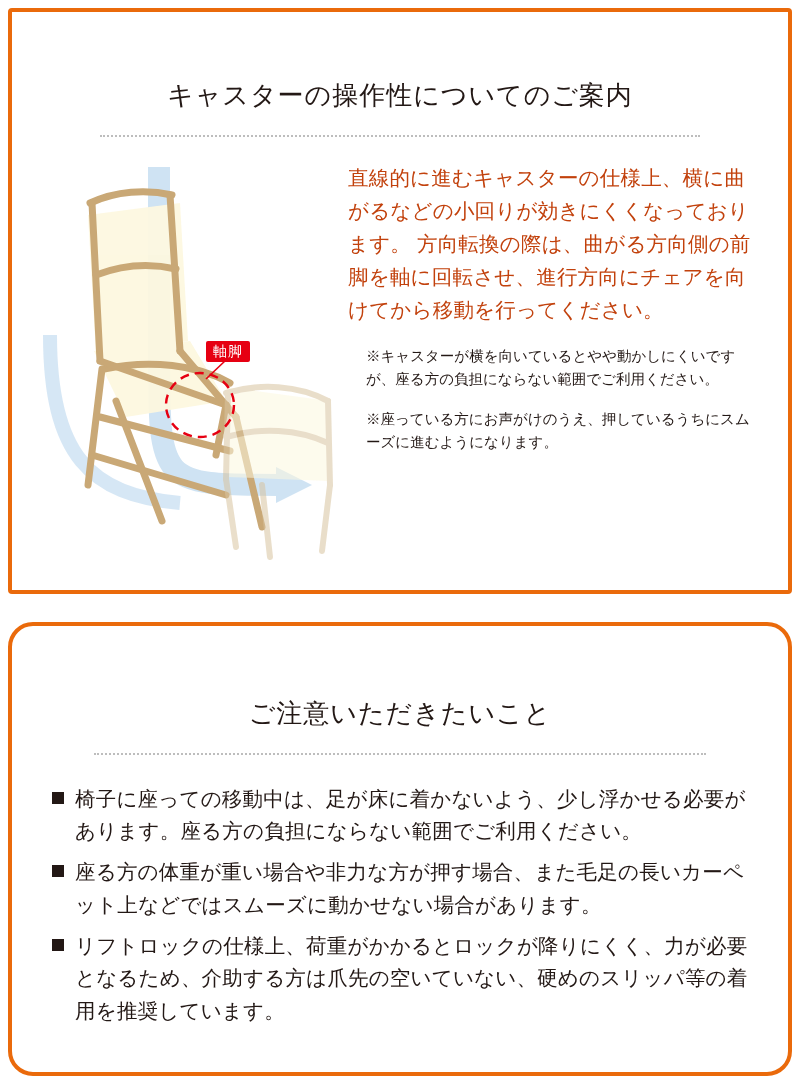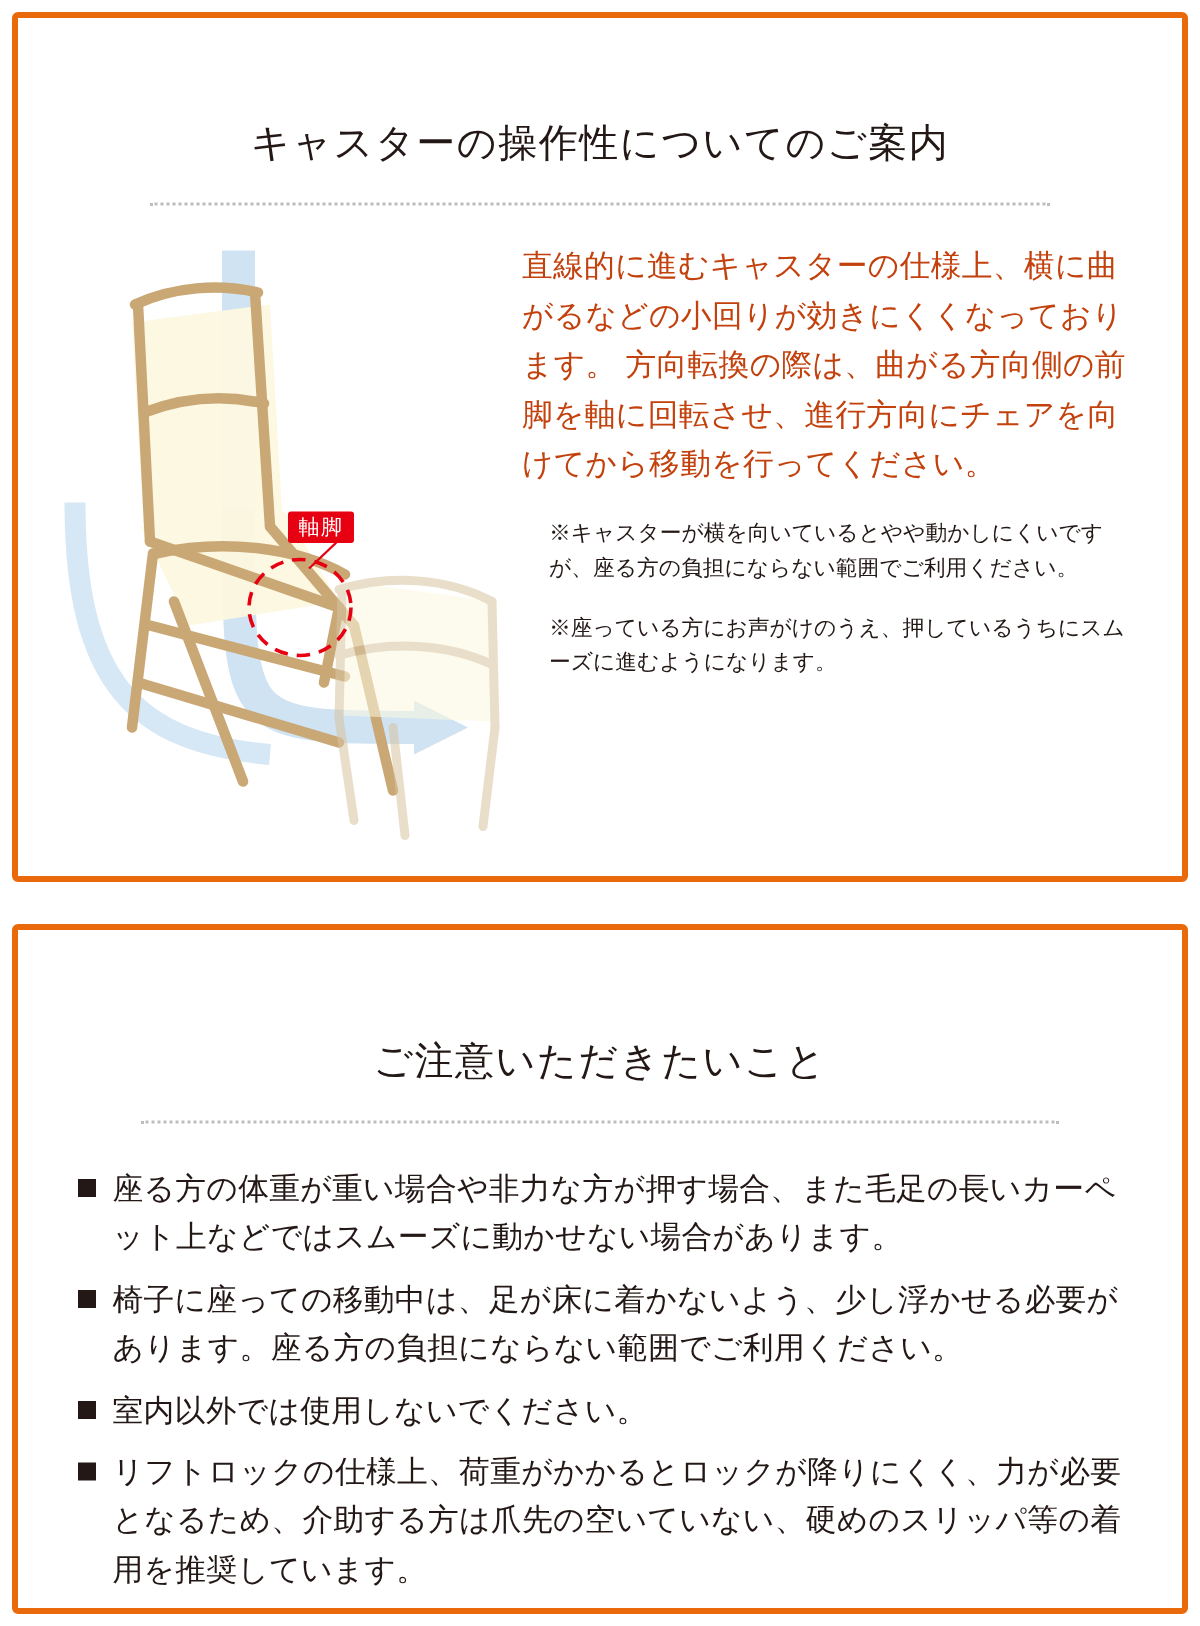--- a/index.html
+++ b/index.html
@@ -25,21 +25,21 @@
     gap: 28px;
   }
   .panel {
     border: 4px solid #ea6a0b;
     border-radius: 4px;
     box-sizing: border-box;
     background: #fff;
     position: relative;
   }
   .panel-1 { height: 586px; }
-  .panel-2 { flex: 1; }
+  .panel-2 { flex: 1; border-radius: 25px; }
 
   .panel-title {
     text-align: center;
     font-size: 26px;
     letter-spacing: 1px;
     color: #231815;
     padding-top: 44px;
     font-weight: 400;
   }
   .panel-2 .panel-title { padding-top: 48px; }
@@ -84,21 +84,21 @@
     color: #231815;
     text-indent: 0;
   }
   .note + .note { margin-top: 16px; }
 
   
   .fig-svg { position: absolute; left: 0; top: 0; }
 
   .label-box {
     position: absolute;
-    left: 162px;
+    left: 176px;
     top: 186px;
     background: #e60012;
     color: #ffffff;
     font-size: 14px;
     padding: 3px 7px 4px 7px;
     border-radius: 2px;
     letter-spacing: 1px;
     line-height: 1;
     white-space: nowrap;
   }
@@ -213,29 +213,25 @@
     </div>
   </section>
 
   <section class="panel panel-2">
     <h2 class="panel-title">ご注意いただきたいこと</h2>
     <div class="divider"></div>
 
     <div class="p2-body">
       <div class="bullet-row">
         <span class="bullet-mark"></span>
-        <span class="bullet-text">座る方の体重が重い場合や非力な方が押す場合、また毛足の長いカーペット上などではスムーズに動かせない場合があります。</span>
+        <span class="bullet-text">椅子に座っての移動中は、足が床に着かないよう、少し浮かせる必要があります。座る方の負担にならない範囲でご利用ください。</span>
       </div>
       <div class="bullet-row">
         <span class="bullet-mark"></span>
-        <span class="bullet-text">椅子に座っての移動中は、足が床に着かないよう、少し浮かせる必要があります。座る方の負担にならない範囲でご利用ください。</span>
-      </div>
-      <div class="bullet-row">
-        <span class="bullet-mark"></span>
-        <span class="bullet-text">室内以外では使用しないでください。</span>
+        <span class="bullet-text">座る方の体重が重い場合や非力な方が押す場合、また毛足の長いカーペット上などではスムーズに動かせない場合があります。</span>
       </div>
       <div class="bullet-row">
         <span class="bullet-mark"></span>
         <span class="bullet-text">リフトロックの仕様上、荷重がかかるとロックが降りにくく、力が必要となるため、介助する方は爪先の空いていない、硬めのスリッパ等の着用を推奨しています。</span>
       </div>
     </div>
   </section>
 
 </div>
 

